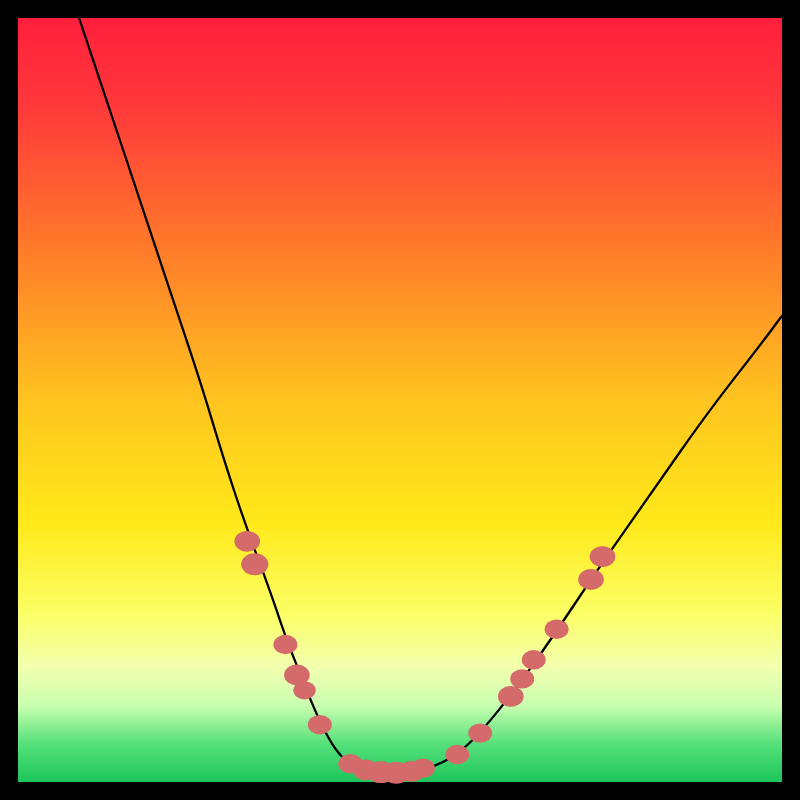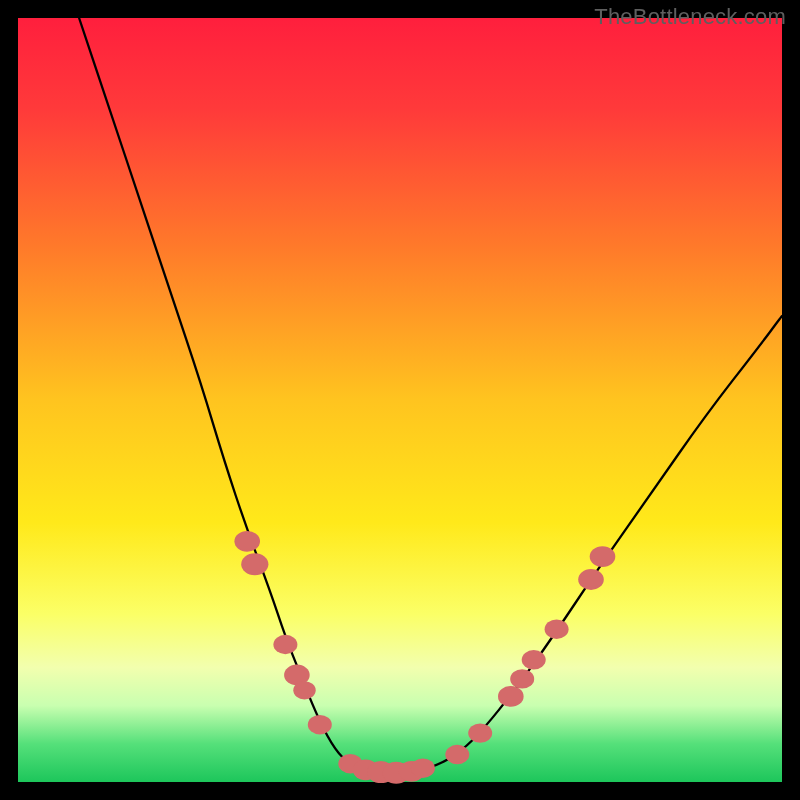--- a/index.html
+++ b/index.html
@@ -69,14 +69,13 @@
         <ellipse cx="439.3" cy="736.5" rx="12.0" ry="9.7" class="marker" fill="#d46a6a"></ellipse>
         <ellipse cx="462.2" cy="715.1" rx="12.0" ry="9.7" class="marker" fill="#d46a6a"></ellipse>
         <ellipse cx="492.8" cy="678.4" rx="12.8" ry="10.4" class="marker" fill="#d46a6a"></ellipse>
         <ellipse cx="504.2" cy="660.9" rx="12.0" ry="9.7" class="marker" fill="#d46a6a"></ellipse>
         <ellipse cx="515.7" cy="641.8" rx="12.0" ry="9.7" class="marker" fill="#d46a6a"></ellipse>
         <ellipse cx="538.6" cy="611.2" rx="12.0" ry="9.7" class="marker" fill="#d46a6a"></ellipse>
         <ellipse cx="573.0" cy="561.5" rx="12.8" ry="10.4" class="marker" fill="#d46a6a"></ellipse>
         <ellipse cx="584.5" cy="538.6" rx="12.8" ry="10.4" class="marker" fill="#d46a6a"></ellipse>
       </svg>
   </div>
-  <div class="watermark">TheBottleneck.com</div>
 </div>
 
 </body></html>

